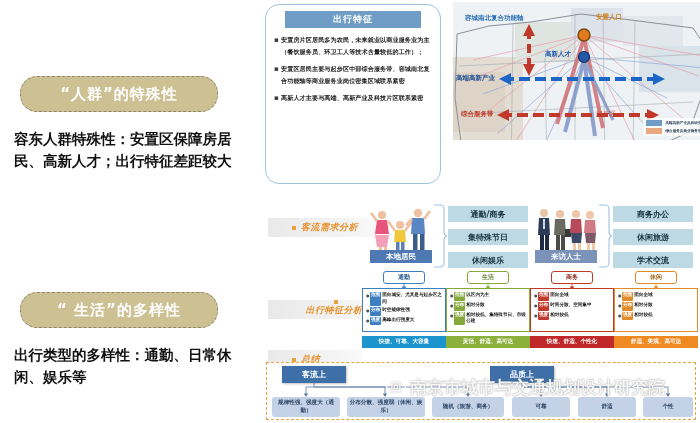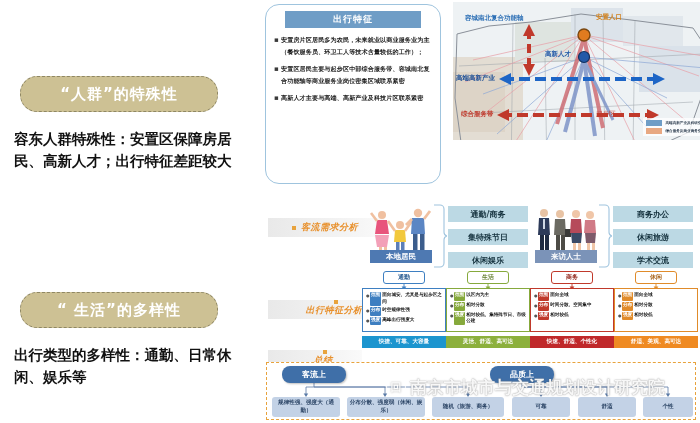--- a/index.html
+++ b/index.html
@@ -74,21 +74,21 @@
     position:absolute;height:19px;width:100px;
     background:linear-gradient(90deg,#e9e9e9,#f4f4f4 70%,#fafafa);
     display:flex;align-items:center;padding-left:16px;
   }
   .sec-tag .sq{width:4px;height:4px;background:#e8a33d;margin:0 5px 0 8px;}
   .sec-tag .tx{
     color:#e8912e;font-size:9px;font-weight:bold;font-style:italic;letter-spacing:.5px;
   }
   #tag-demand{left:268px;top:218px;}
   #tag-trip{left:268px;top:300px;flex-direction:column;}
-  #tag-summary{left:268px;top:350px;width:78px;flex-direction:column;}
+  #tag-summary{left:268px;top:350px;width:78px;}
 
   
   .people-group{position:absolute;}
   #people-local{left:370px;top:205px;width:62px;height:58px;}
   #people-visit{left:535px;top:205px;width:62px;height:58px;}
   .people-cap{
     position:absolute;left:0;bottom:0;width:62px;height:13px;
     background:#4e79b2;color:#fff;font-size:7.5px;font-weight:bold;
     display:flex;align-items:center;justify-content:center;
   }
@@ -149,21 +149,21 @@
   #bar-2{left:446px;top:336px;background:#8cb03c;}
   #bar-3{left:530px;top:336px;background:#c0282a;}
   #bar-4{left:614px;top:336px;background:#ef8a22;}
 
   
   #sum-panel{
     position:absolute;left:266px;top:362px;width:430px;height:58px;
     border:1px dashed #e8a33d;box-sizing:border-box;background:#fff;
   }
   .sum-head{
-    position:absolute;width:64px;height:17px;border-radius:8px;
+    position:absolute;width:64px;height:17px;border-radius:0;
     background:#3f6fa8;color:#fff;font-size:8px;font-weight:bold;
     display:flex;align-items:center;justify-content:center;
     box-shadow:1px 1px 2px rgba(0,0,0,.25);
   }
   #sum-head-1{left:282px;top:366px;}
   #sum-head-2{left:490px;top:366px;}
   .sum-leaf{
     position:absolute;height:20px;background:#c3d2e6;border-radius:3px;
     color:#2b4465;font-size:5.6px;font-weight:bold;line-height:1.35;
     display:flex;align-items:center;justify-content:center;text-align:center;

